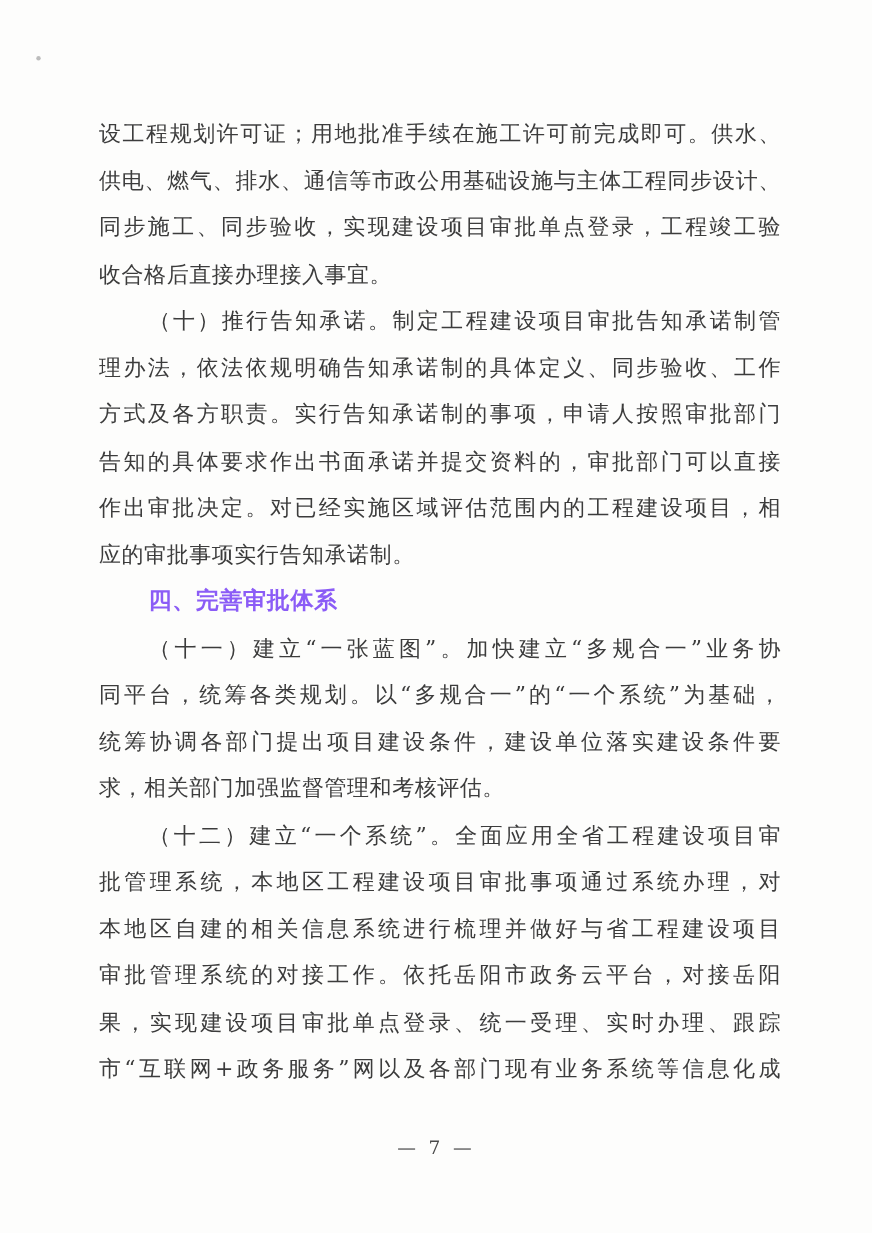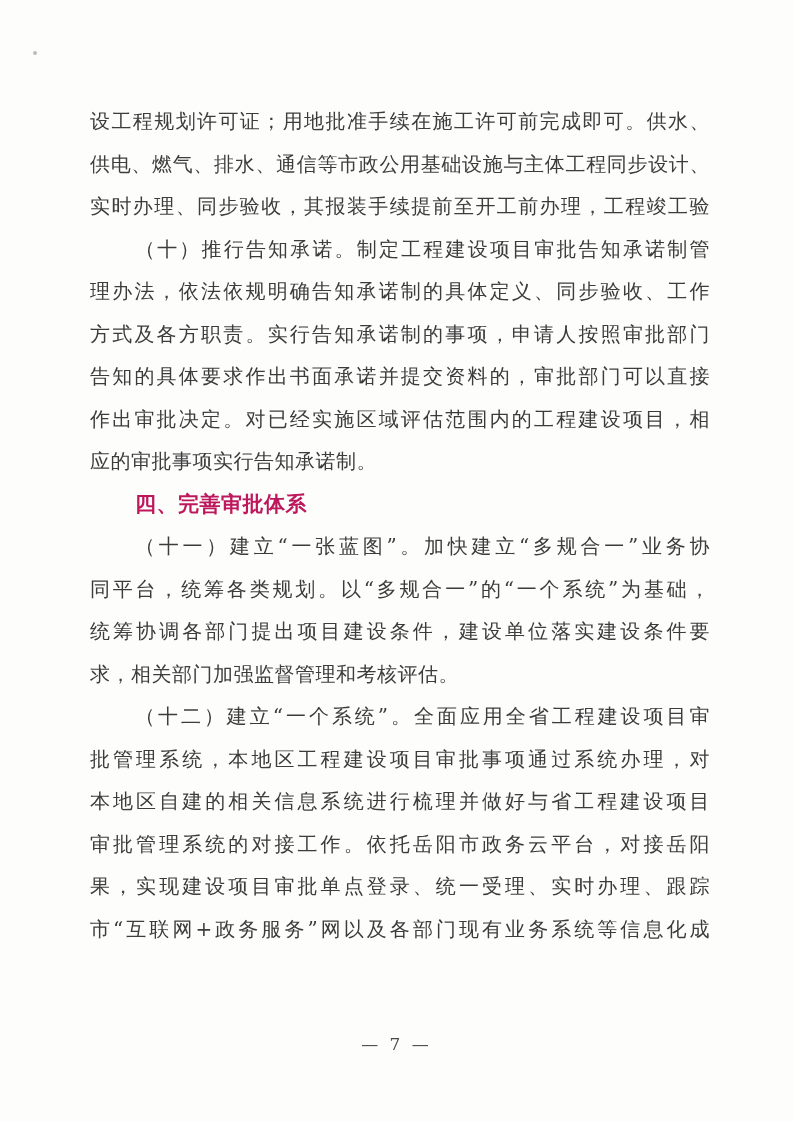--- a/index.html
+++ b/index.html
@@ -48,21 +48,21 @@
     text-indent: 45px;
   }
   .line.last {
     text-align: left;
     text-align-last: left;
   }
   .paragraph.heading .line {
     font-family: "DejaVu Sans", sans-serif;
     font-weight: 700;
     font-size: 21px;
-    color: #be185d;
+    color: #8b5cf6;
     text-align: left;
     text-align-last: left;
   }
   .footer {
     position: absolute;
     left: 0;
     top: 1034px;
     width: 100%;
     text-align: center;
     font-size: 17px;
@@ -72,21 +72,22 @@
 </style>
 </head>
 <body>
 
 <div class="page">
   <div class="speck"></div>
   <div class="text-block" id="text-block">
       <div class="paragraph body">
         <div class="line">设工程规划许可证；用地批准手续在施工许可前完成即可。供水、</div>
         <div class="line">供电、燃气、排水、通信等市政公用基础设施与主体工程同步设计、</div>
-        <div class="line">实时办理、同步验收，其报装手续提前至开工前办理，工程竣工验</div>
+        <div class="line">同步施工、同步验收，实现建设项目审批单点登录，工程竣工验</div>
+        <div class="line last">收合格后直接办理接入事宜。</div>
       </div>
       <div class="paragraph body">
         <div class="line indent">（十）推行告知承诺。制定工程建设项目审批告知承诺制管</div>
         <div class="line">理办法，依法依规明确告知承诺制的具体定义、同步验收、工作</div>
         <div class="line">方式及各方职责。实行告知承诺制的事项，申请人按照审批部门</div>
         <div class="line">告知的具体要求作出书面承诺并提交资料的，审批部门可以直接</div>
         <div class="line">作出审批决定。对已经实施区域评估范围内的工程建设项目，相</div>
         <div class="line last">应的审批事项实行告知承诺制。</div>
       </div>
       <div class="paragraph heading">

